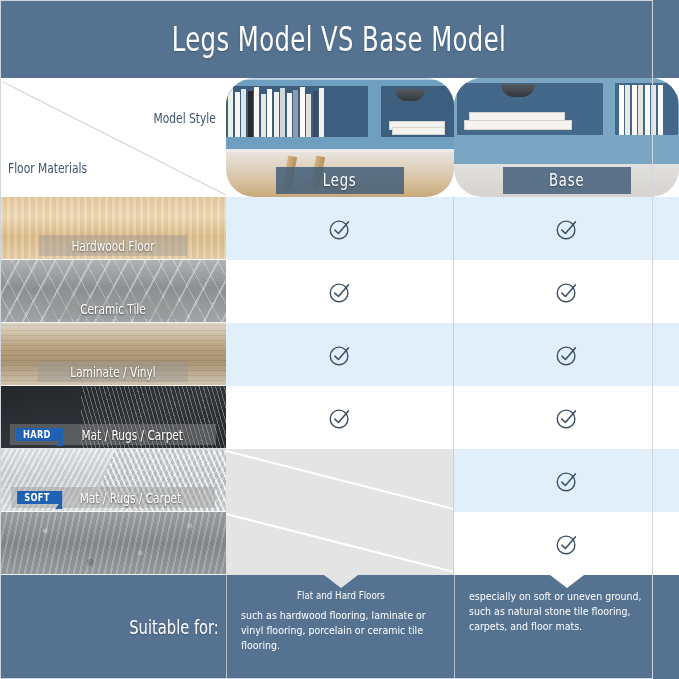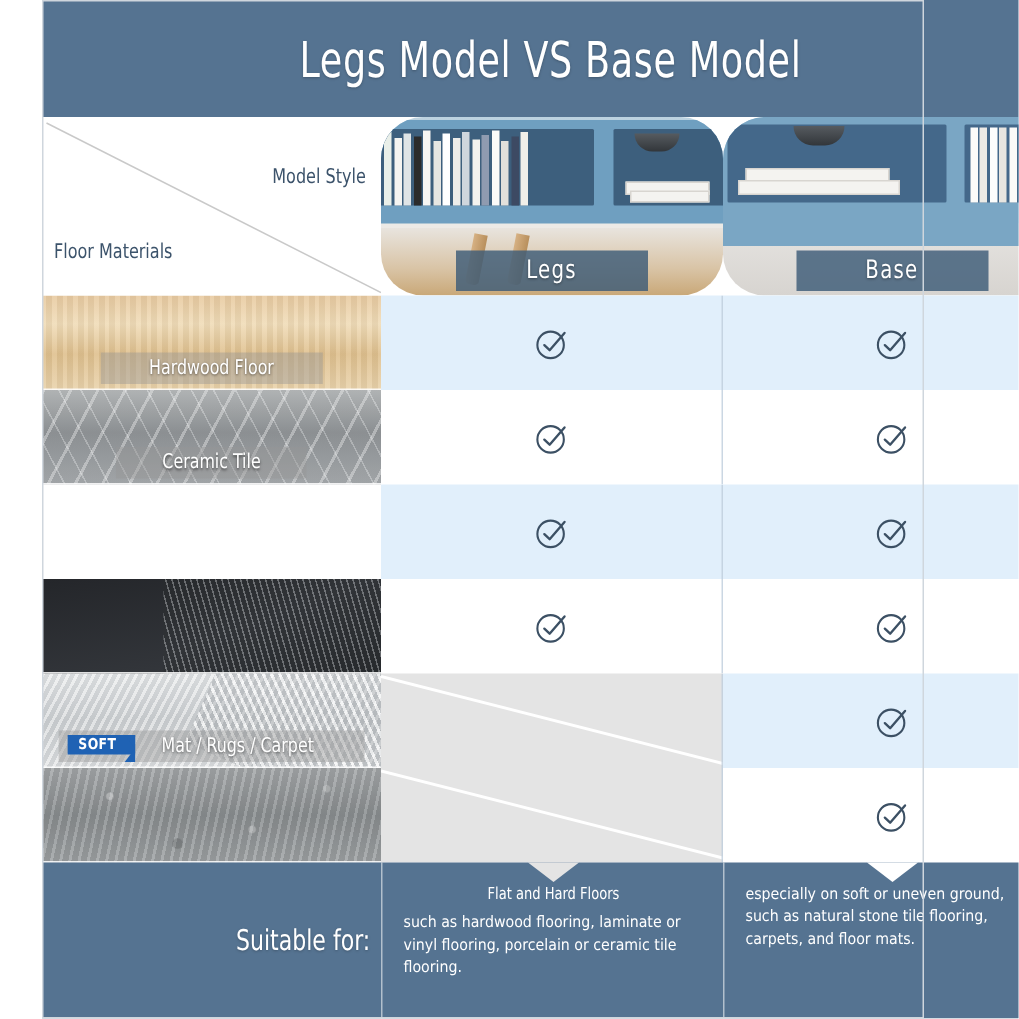--- a/index.html
+++ b/index.html
@@ -7,24 +7,23 @@
   body {
     width: 679px;
     height: 679px;
     font-family: "Liberation Sans", sans-serif;
     background: #ffffff;
     overflow: hidden;
   }
 
   #chart {
     position: relative;
-    width: 588px;
+    width: 653px;
     height: 679px;
     background: #ffffff;
-    margin-left: 28px;
   }
 
   
   .title-bar {
     position: absolute;
     left: 0; top: 0;
     width: 679px; height: 78px;
     background: #557391;
     display: flex;
     align-items: center;
@@ -418,37 +417,49 @@
     </div>
     <div class="vcell base stripe-white">
       <svg class="chk" viewBox="0 0 28 28">
         <circle cx="13" cy="15" r="9.5" fill="none" stroke="#3c5064" stroke-width="1.5"></circle>
         <path d="M8.5 15.2 L12.3 18.8 L23 6.4" fill="none" stroke="#3c5064" stroke-width="1.7" stroke-linecap="round" stroke-linejoin="round"></path>
       </svg>
     </div>
   </div>
 
   <div class="mrow" style="top:323px;">
+    <div class="mat-cell">
+      <div class="tex-laminate"></div>
+      <div class="mat-caption">
+        <span class="mat-caption-text">Laminate / Vinyl</span>
+      </div>
+    </div>
     <div class="vcell legs stripe-light">
       <svg class="chk" viewBox="0 0 28 28">
         <circle cx="13" cy="15" r="9.5" fill="none" stroke="#3c5064" stroke-width="1.5"></circle>
         <path d="M8.5 15.2 L12.3 18.8 L23 6.4" fill="none" stroke="#3c5064" stroke-width="1.7" stroke-linecap="round" stroke-linejoin="round"></path>
       </svg>
     </div>
     <div class="vcell base stripe-light">
       <svg class="chk" viewBox="0 0 28 28">
         <circle cx="13" cy="15" r="9.5" fill="none" stroke="#3c5064" stroke-width="1.5"></circle>
         <path d="M8.5 15.2 L12.3 18.8 L23 6.4" fill="none" stroke="#3c5064" stroke-width="1.7" stroke-linecap="round" stroke-linejoin="round"></path>
       </svg>
     </div>
   </div>
 
   <div class="mrow" style="top:386px;">
     <div class="mat-cell">
       <div class="tex-hardmat"></div>
+      <div class="mat-caption with-badge">
+        <span class="badge">
+          <em>HARD</em>
+        </span>
+        <span class="mat-caption-text">Mat / Rugs / Carpet</span>
+      </div>
     </div>
     <div class="vcell legs stripe-white">
       <svg class="chk" viewBox="0 0 28 28">
         <circle cx="13" cy="15" r="9.5" fill="none" stroke="#3c5064" stroke-width="1.5"></circle>
         <path d="M8.5 15.2 L12.3 18.8 L23 6.4" fill="none" stroke="#3c5064" stroke-width="1.7" stroke-linecap="round" stroke-linejoin="round"></path>
       </svg>
     </div>
     <div class="vcell base stripe-white">
       <svg class="chk" viewBox="0 0 28 28">
         <circle cx="13" cy="15" r="9.5" fill="none" stroke="#3c5064" stroke-width="1.5"></circle>

